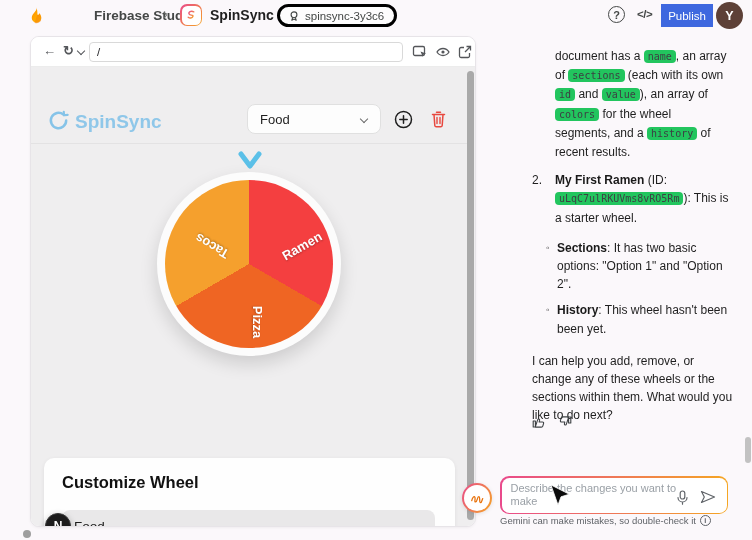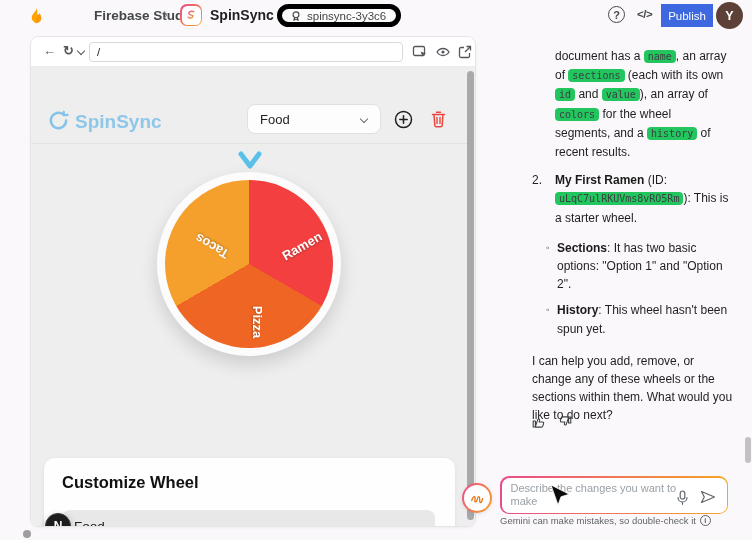--- a/index.html
+++ b/index.html
@@ -9,21 +9,21 @@
 
   
   .topbar { position:absolute; left:0; top:0; width:752px; height:32px; }
   .flame { position:absolute; left:27px; top:6px; }
   .brand { position:absolute; left:50px; top:8px; font-size:13.5px; font-weight:600; color:#444746;margin-left:44px; }
   .crumb-sep { position:absolute; left:163px; top:6px; font-size:14px; color:#747775; }
   .appicon { position:absolute; left:180px; top:4px; width:22px; height:22px; border-radius:7px;
              background:linear-gradient(135deg,#e94a8c,#f5a623); padding:1.5px; }
   .appicon .in { width:100%; height:100%; border-radius:5.5px; background:#fff; display:flex; align-items:center; justify-content:center; }
   .appname { position:absolute; left:210px; top:7px; font-size:14px; font-weight:700; color:#1f1f1f; }
-  .wsbadge { position:absolute; left:277px; top:4px; height:23px; border:5px solid #000000; border-radius:12px;
+  .wsbadge { position:absolute; left:277px; top:4px; height:23px; border:3px solid #000000; border-radius:12px;
              display:flex; align-items:center; gap:5px; padding:0 10px 0 8px; background:#fdfcfd;justify-content:flex-end; }
   .wsbadge span { font-size:11.5px; color:#444746; }
   .help-btn { position:absolute; left:608px; top:6px; width:17px; height:17px; border:1.4px solid #444746; border-radius:50%;
               color:#444746; font-size:11px; font-weight:700; display:flex; align-items:center; justify-content:center; }
   .code-btn { position:absolute; left:637px; top:8px; font-size:11.5px; font-weight:700; color:#444746; letter-spacing:-0.5px; }
   .publish { position:absolute; left:661px; top:4px; width:52px; height:23px; background:#3e68df; color:#fff;
              border:none; border-radius:0; font-size:11.5px; font-family:inherit; }
   .avatar { position:absolute; left:716px; top:2px; width:27px; height:27px; border-radius:50%; background:#5d4037;
             color:#fff; font-size:12.5px; font-weight:700; display:flex; align-items:center; justify-content:center; }
 
@@ -228,21 +228,21 @@
     <div class="li2">
       <span class="marker">2.</span>
       <span><strong>My First Ramen</strong><span> (ID:</span><br><span class="code">uLqC7ulRKUVms8vRO5Rm</span><span>): This is</span><br><span>a starter wheel.</span></span>
     </div>
     <div class="sub sub1">
       <span class="bmark">◦</span>
       <span class="btext"><strong>Sections</strong><span>: It has two basic</span><br><span>options: "Option 1" and "Option</span><br><span>2".</span></span>
     </div>
     <div class="sub sub2">
       <span class="bmark">◦</span>
-      <span class="btext"><strong>History</strong><span>: This wheel hasn't been</span><br><span>spun yet.</span></span>
+      <span class="btext"><strong>History</strong><span>: This wheel hasn't been</span><br><span>been yet.</span></span>
     </div>
     <div class="closing"><span>I can help you add, remove, or</span><br><span>change any of these wheels or the</span><br><span>sections within them. What would you</span><br><span>like to do next?</span></div>
   </div>
 
   <div class="feedback">
     <svg class="fbtn" viewBox="0 0 16 16">
       <path d="M2.2 7h2.2v6H2.2zM4.4 12.6l2.3-6.9c.1-.4.5-.7.9-.7.6 0 1.1.6 1 1.2L8.2 8h3.3c.8 0 1.3.7 1.1 1.4l-.8 2.7c-.2.6-.8 1-1.4 1H4.4z" fill="none" stroke="#3c4043" stroke-width="1.1" stroke-linejoin="round"></path>
     </svg>
     <svg class="fbtn" viewBox="0 0 16 16">
       <g transform="rotate(180 8 8)">

